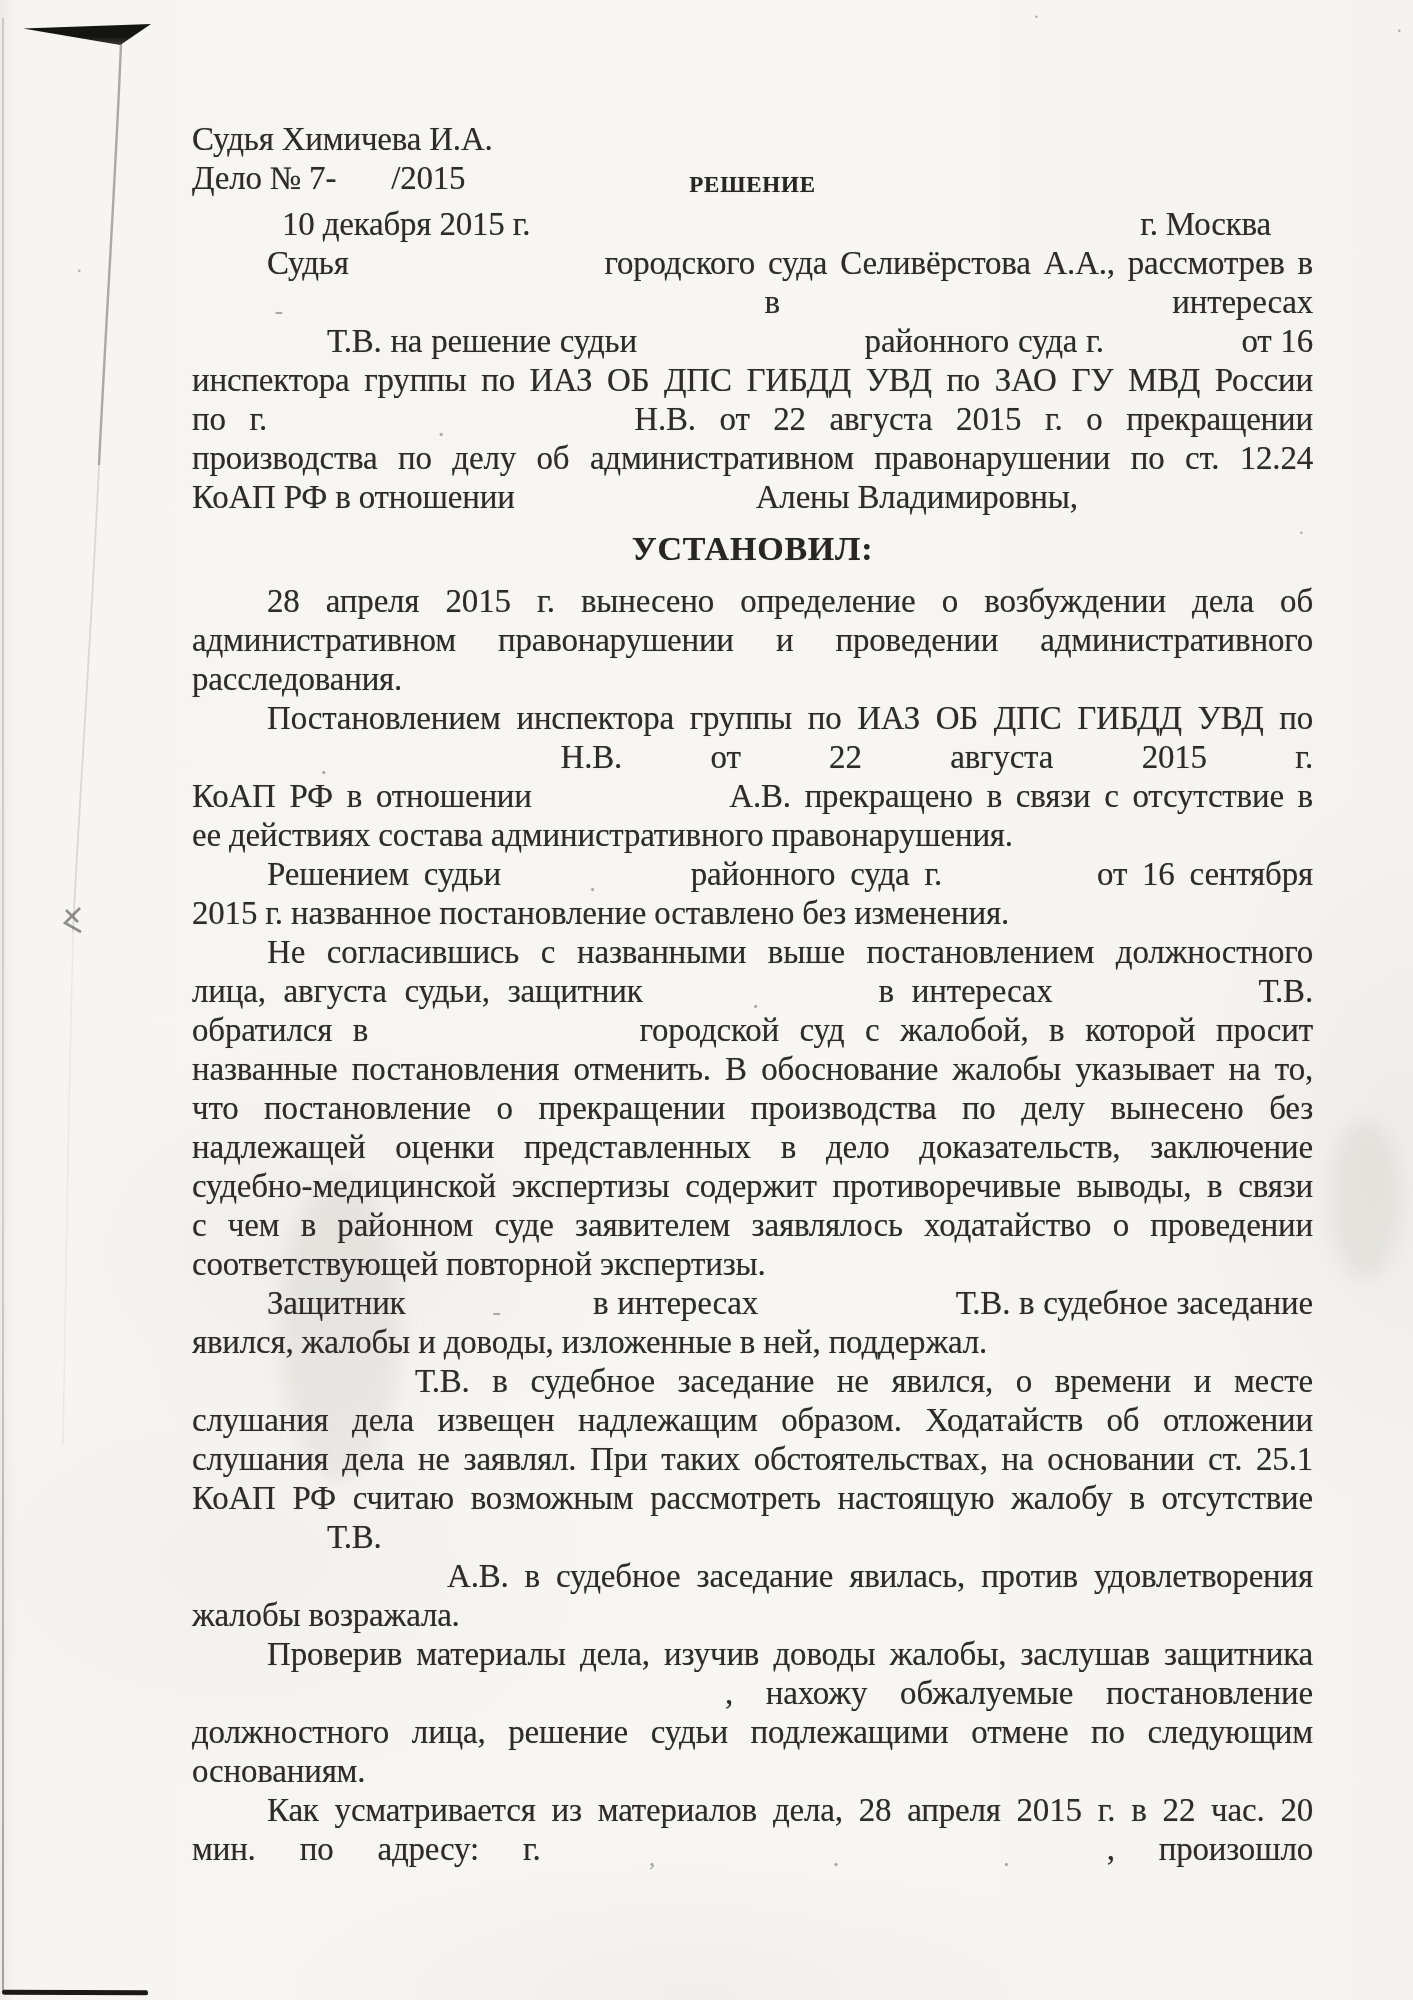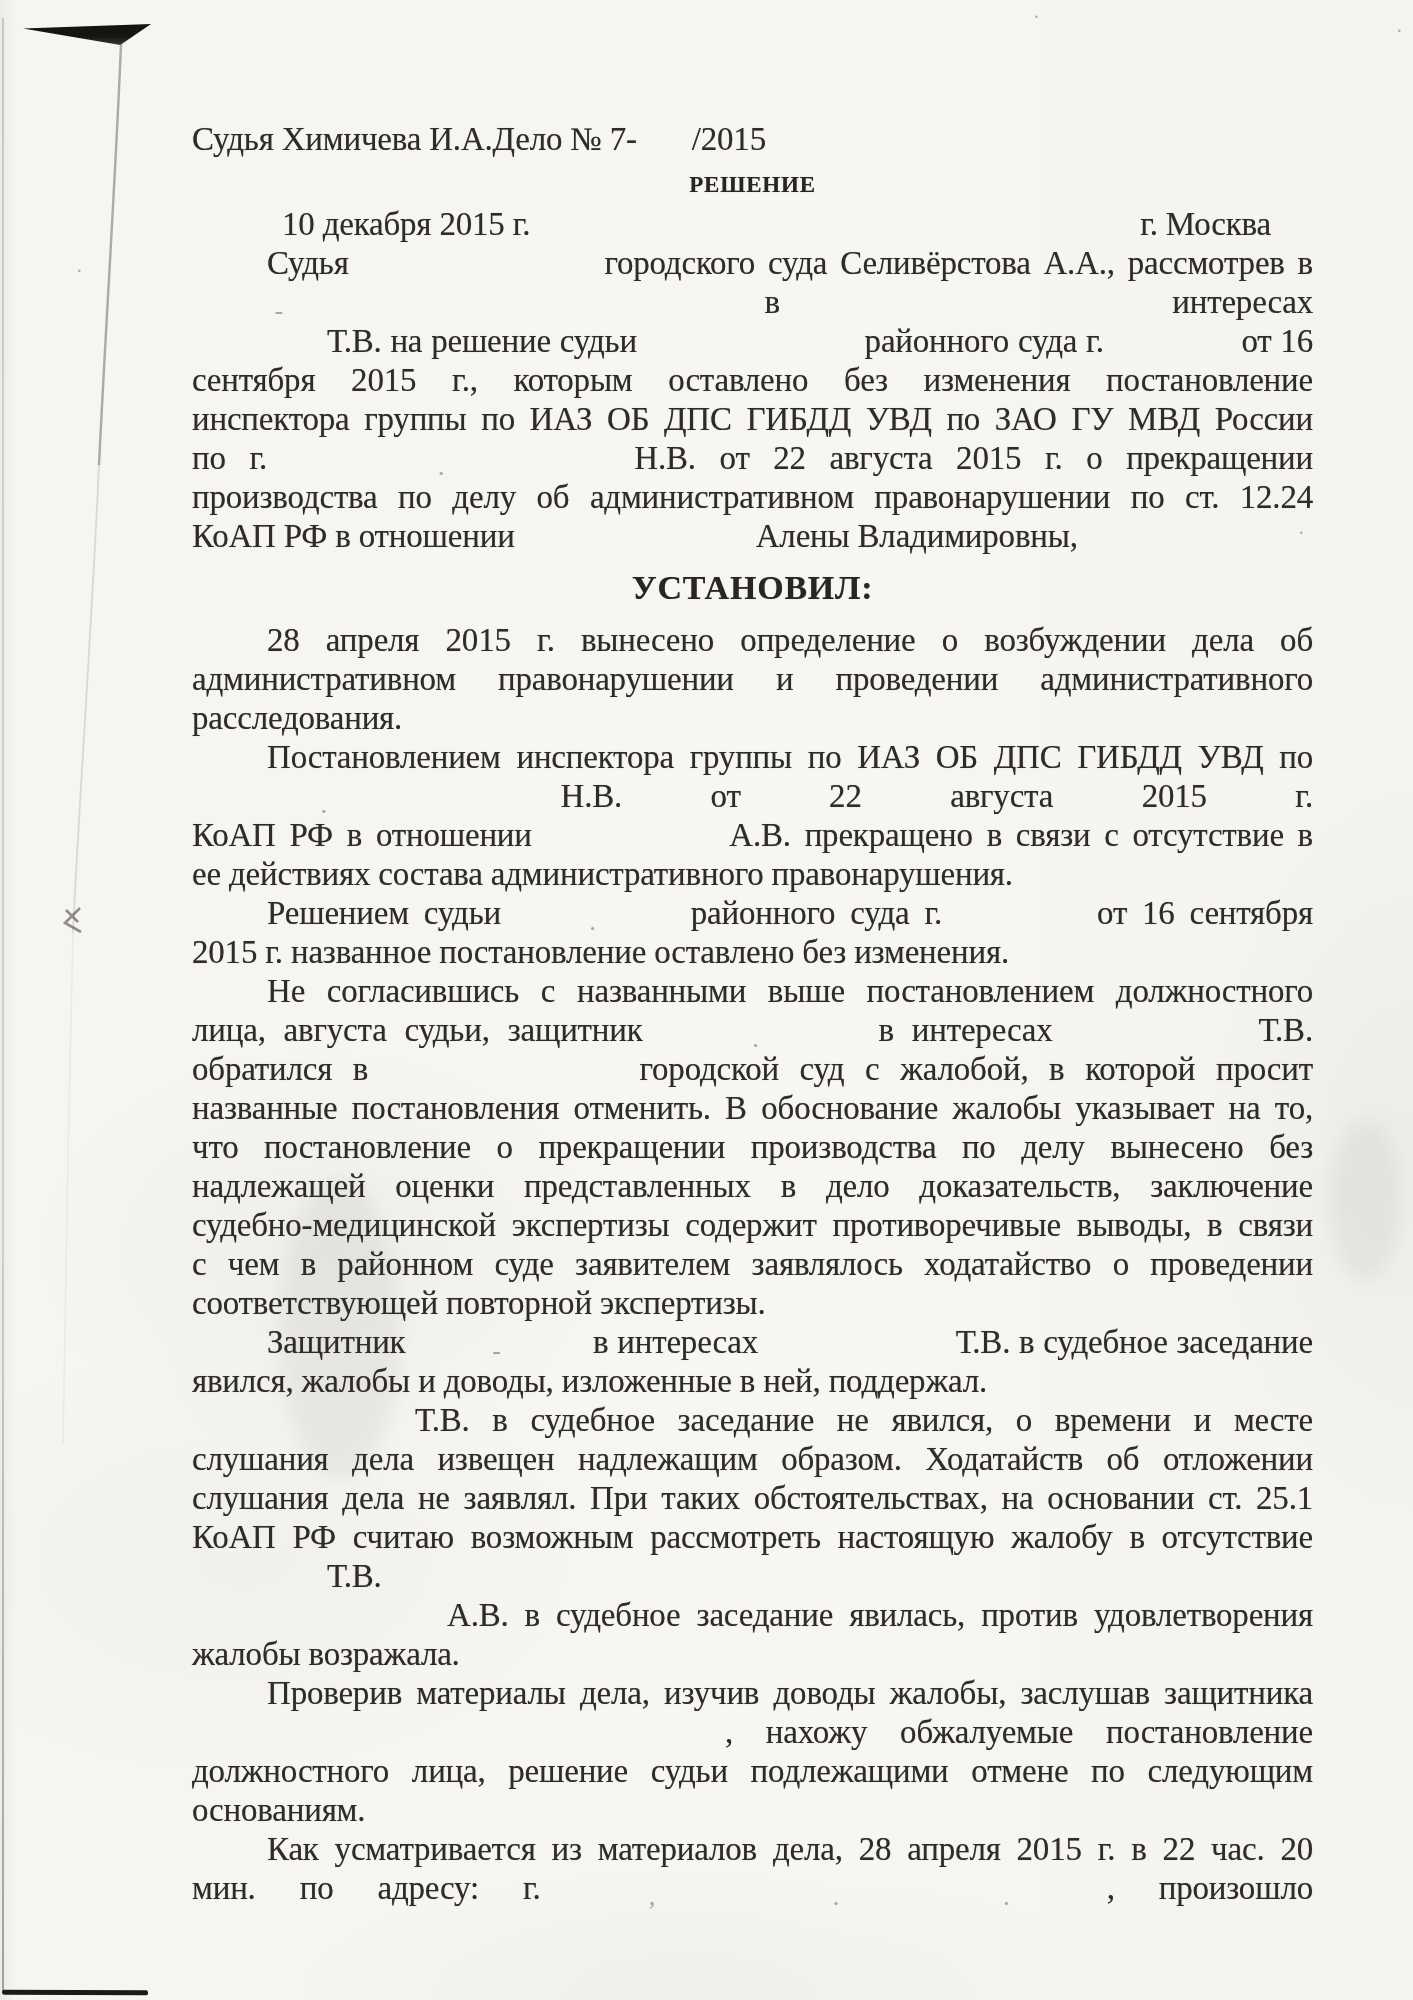--- a/index.html
+++ b/index.html
@@ -11,21 +11,21 @@
       radial-gradient(300px 520px at 1395px 1150px, rgba(170,167,160,.09), transparent 70%),
       radial-gradient(520px 320px at 250px 1560px, rgba(178,175,168,.07), transparent 70%),
       radial-gradient(600px 200px at 700px 1995px, rgba(160,158,152,.08), transparent 70%),
       linear-gradient(to right,#ecebe6 0px,#f6f5f1 16px,#f7f6f2 60%,#f4f3ef 100%);
   }
   .doc{
     position:absolute;left:192px;top:120px;width:1121px;
     font-size:33px;color:#2e2c29;letter-spacing:-0.2px;
     text-shadow:0 0 0.7px rgba(55,50,45,.5);
   }
-  .hdr-row{display:flex;justify-content:flex-start;height:39px;line-height:39px;}
+  .hdr-row{display:flex;justify-content:space-between;height:39px;line-height:39px;flex-direction:column;}
   .case{white-space:nowrap;}
   .title{
     height:40px;line-height:40px;margin:6px 0 0 0;
     text-align:center;font-weight:bold;font-size:23px;letter-spacing:0.8px;color:#282623;
   }
   .heading{
     height:40px;line-height:40px;margin:12px 0 13px 0;
     text-align:center;font-weight:bold;font-size:34px;letter-spacing:0.8px;color:#282623;
   }
   .date-row{display:flex;justify-content:space-between;height:39px;line-height:39px;
@@ -90,21 +90,20 @@
   <div class="title">РЕШЕНИЕ</div>
   <div class="date-row">
     <span>10 декабря 2015 г.</span>
     <span>г. Москва</span>
   </div>
   <div id="doc-preamble">
       <div class="para">
         <div class="line" style="padding-left: 75px;"><span>Судья</span> <span class="gap" style="width: 230px;"></span> <span>городского суда Селивёрстова А.А., рассмотрев в</span></div>
         <div class="line"> <span class="gap" style="width: 180px;"><i class="gmark">-</i></span> <span>в интересах</span></div>
         <div class="line" style="padding-left: 135px;"><span>Т.В. на решение судьи</span> <span class="gap" style="width: 210px;"></span> <span>районного суда г.</span> <span class="gap" style="width: 120px;"></span> <span>от 16</span></div>
-        <div class="line"><span>сентября 2015 г., которым оставлено без изменения постановление</span></div>
         <div class="line"><span>инспектора группы по ИАЗ ОБ ДПС ГИБДД УВД по ЗАО ГУ МВД России</span></div>
         <div class="line"><span>по г.</span> <span class="gap" style="width: 320px;"><i class="gmark">.</i></span> <span>Н.В. от 22 августа 2015 г. о прекращении</span></div>
         <div class="line"><span>производства по делу об административном правонарушении по ст. 12.24</span></div>
         <div class="line last"><span>КоАП РФ в отношении</span> <span class="gap" style="width: 225px;"></span> <span>Алены Владимировны,</span></div>
       </div>
     </div>
   <div class="heading">УСТАНОВИЛ:</div>
   <div id="doc-body">
       <div class="para">
         <div class="line" style="padding-left: 75px;"><span>28 апреля 2015 г. вынесено определение о возбуждении дела об</span></div>

